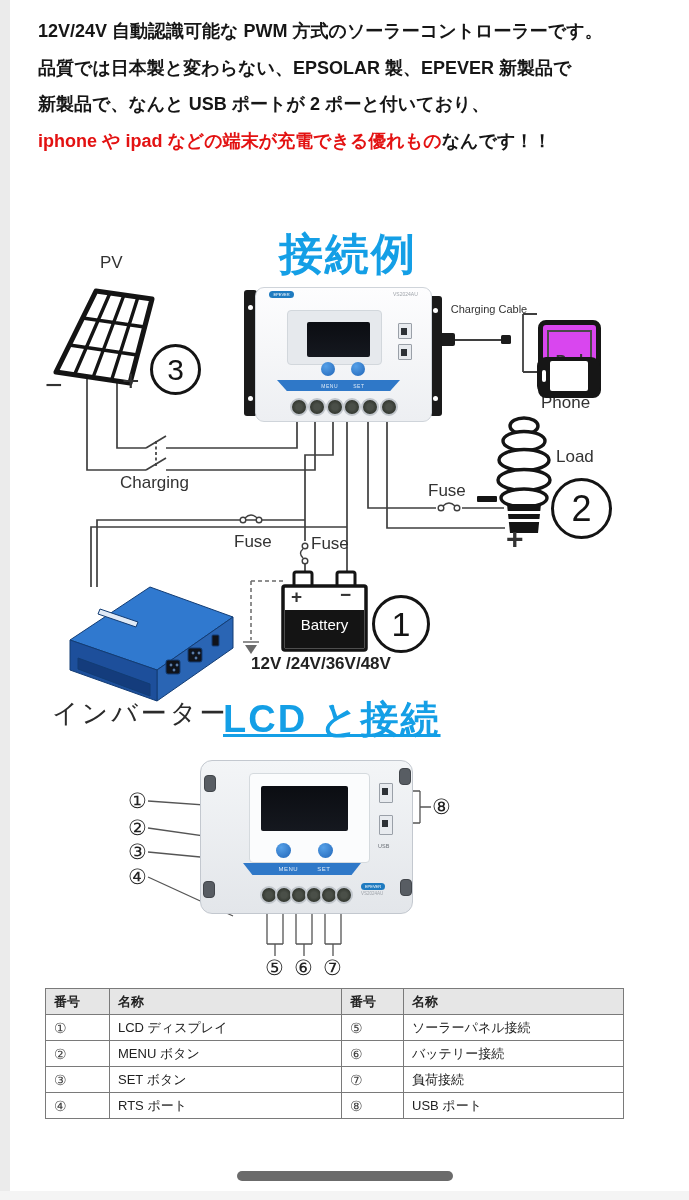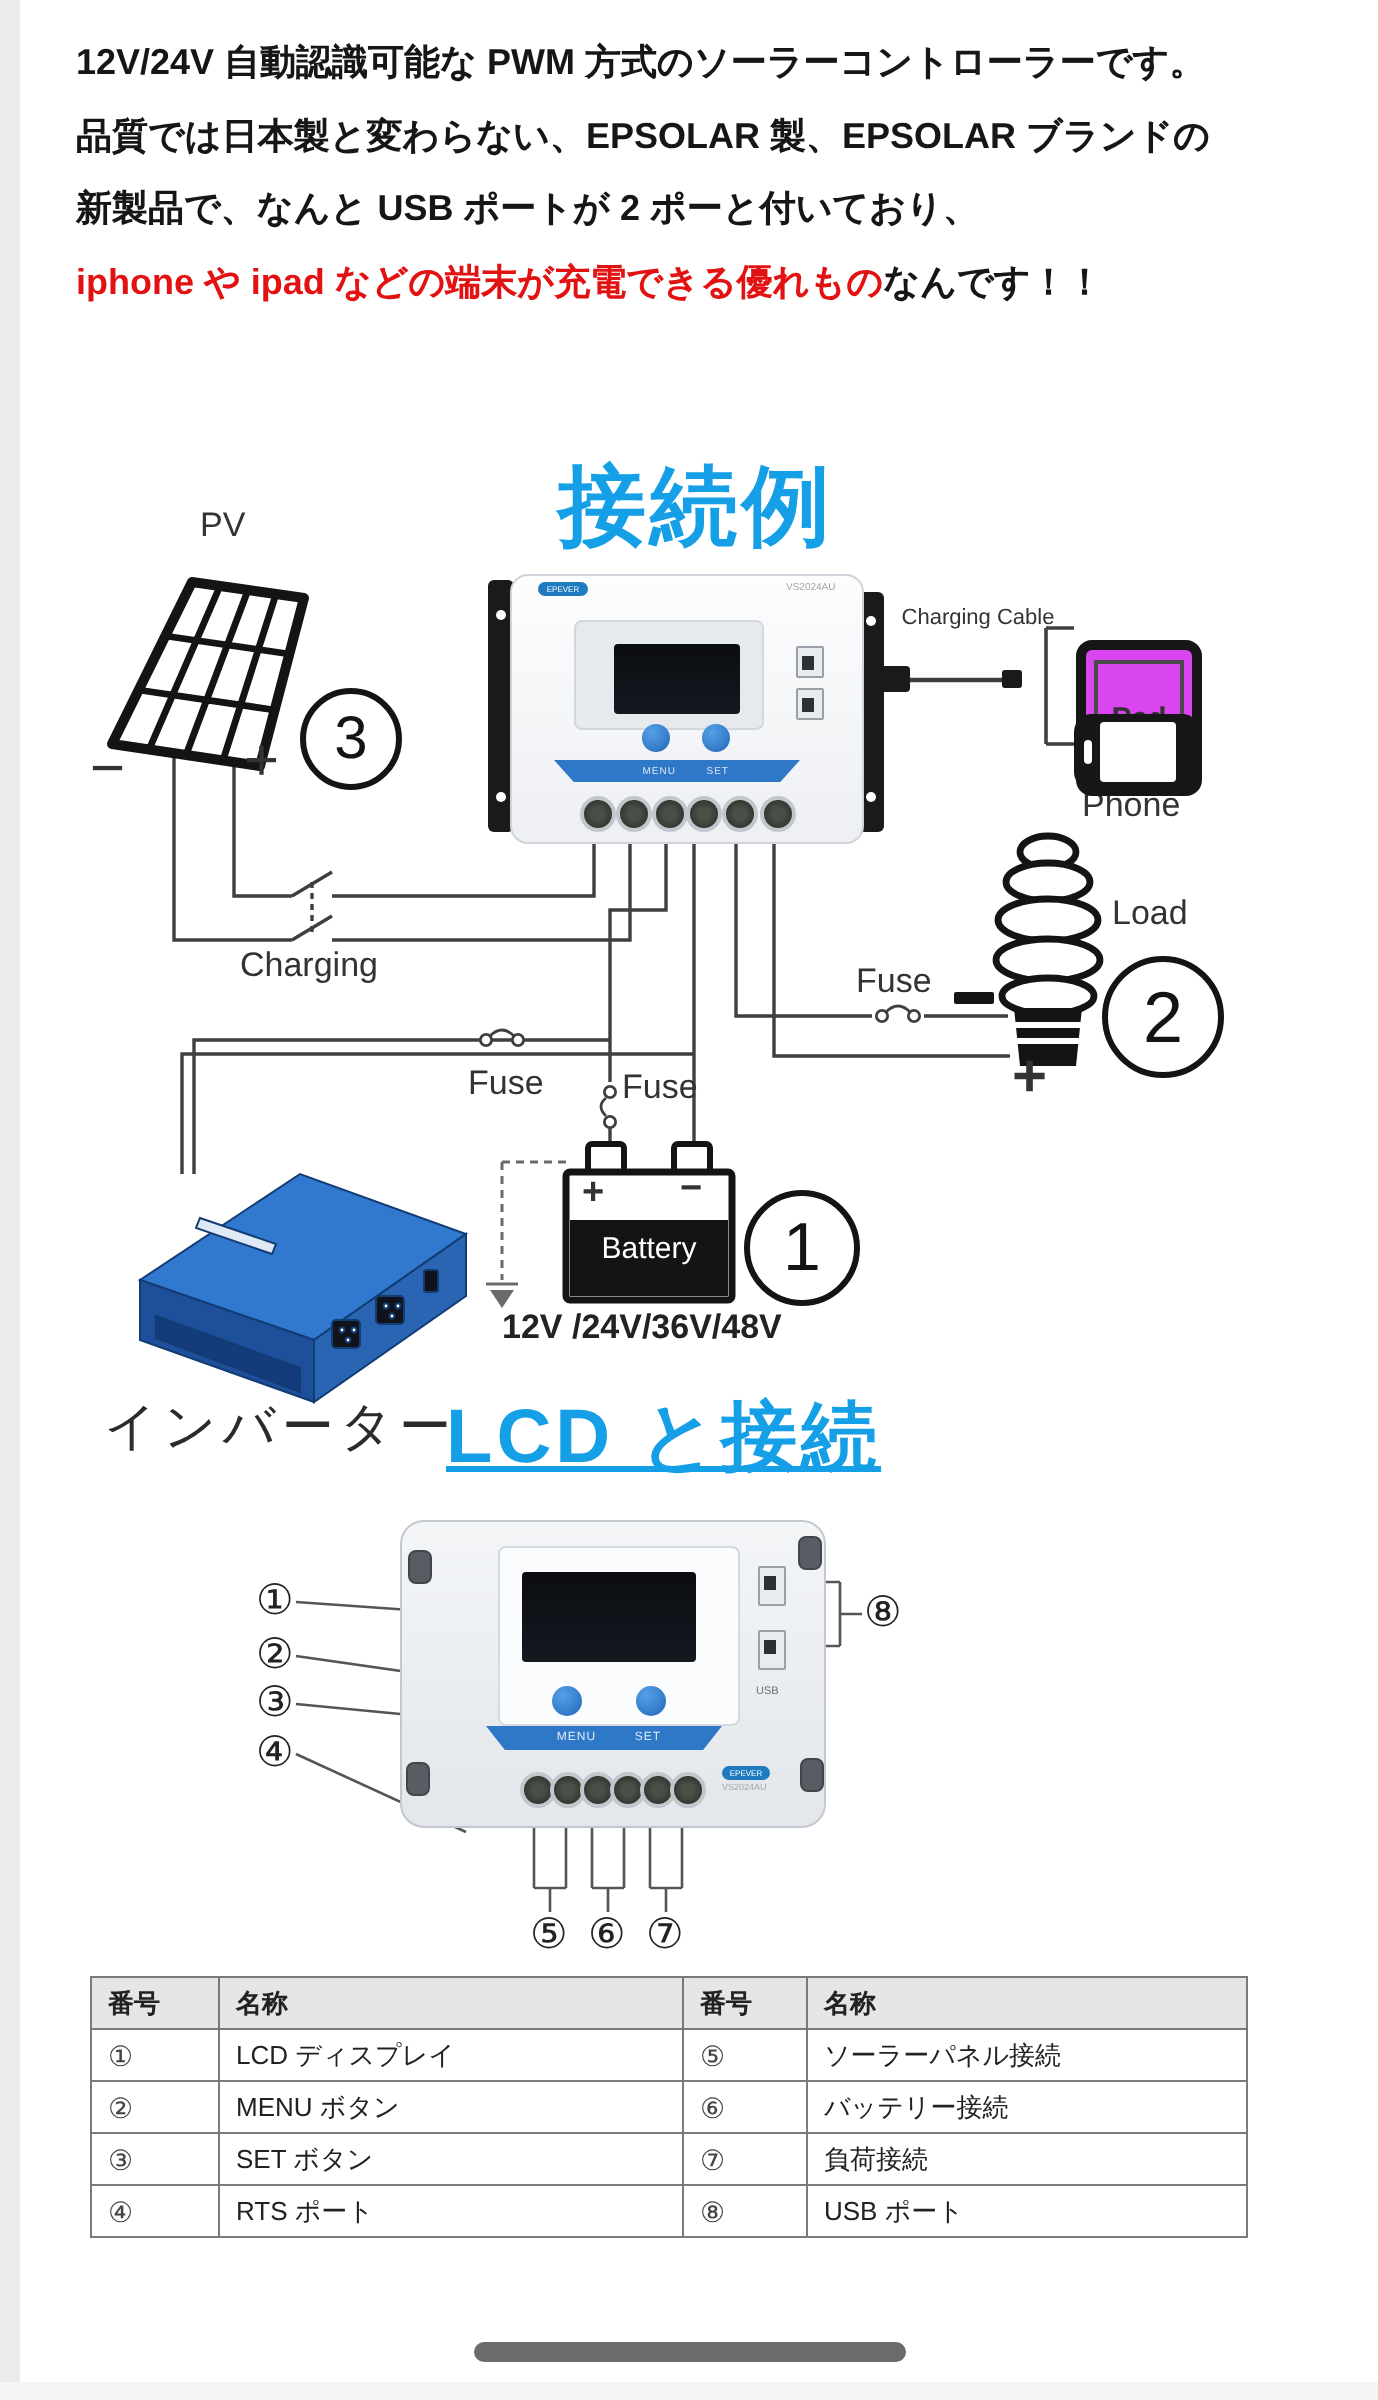--- a/index.html
+++ b/index.html
@@ -60,21 +60,21 @@
   .home-bar{position:absolute;left:237px;top:1171px;width:216px;height:10px;border-radius:5px;background:#6b6b6b;}
 </style>
 </head>
 <body>
 
 <div class="canvas">
   <div class="edge-left"></div>
 
   <div class="intro">
     <div>12V/24V 自動認識可能な PWM 方式のソーラーコントローラーです。</div>
-    <div>品質では日本製と変わらない、EPSOLAR 製、EPSOLAR ブランドの</div>
+    <div>品質では日本製と変わらない、EPSOLAR 製、EPEVER 新製品で</div>
     <div>新製品で、なんと USB ポートが 2 ポーと付いており、</div>
     <div><span class="red">iphone や ipad などの端末が充電できる優れもの</span><span>なんです！！</span></div>
   </div>
 
   <span class="title" style="left:279px;top:232px;font-size:44px;">接続例</span>
 
   <svg style="position:absolute;left:0;top:230px;" width="689" height="520" viewBox="0 230 689 520">
 
     <g stroke="#3f3f3f" stroke-width="1.7" fill="none">
       <path d="M117,382 V448 H146 M166,436 L146,448 M166,448 H297 V421"></path>

